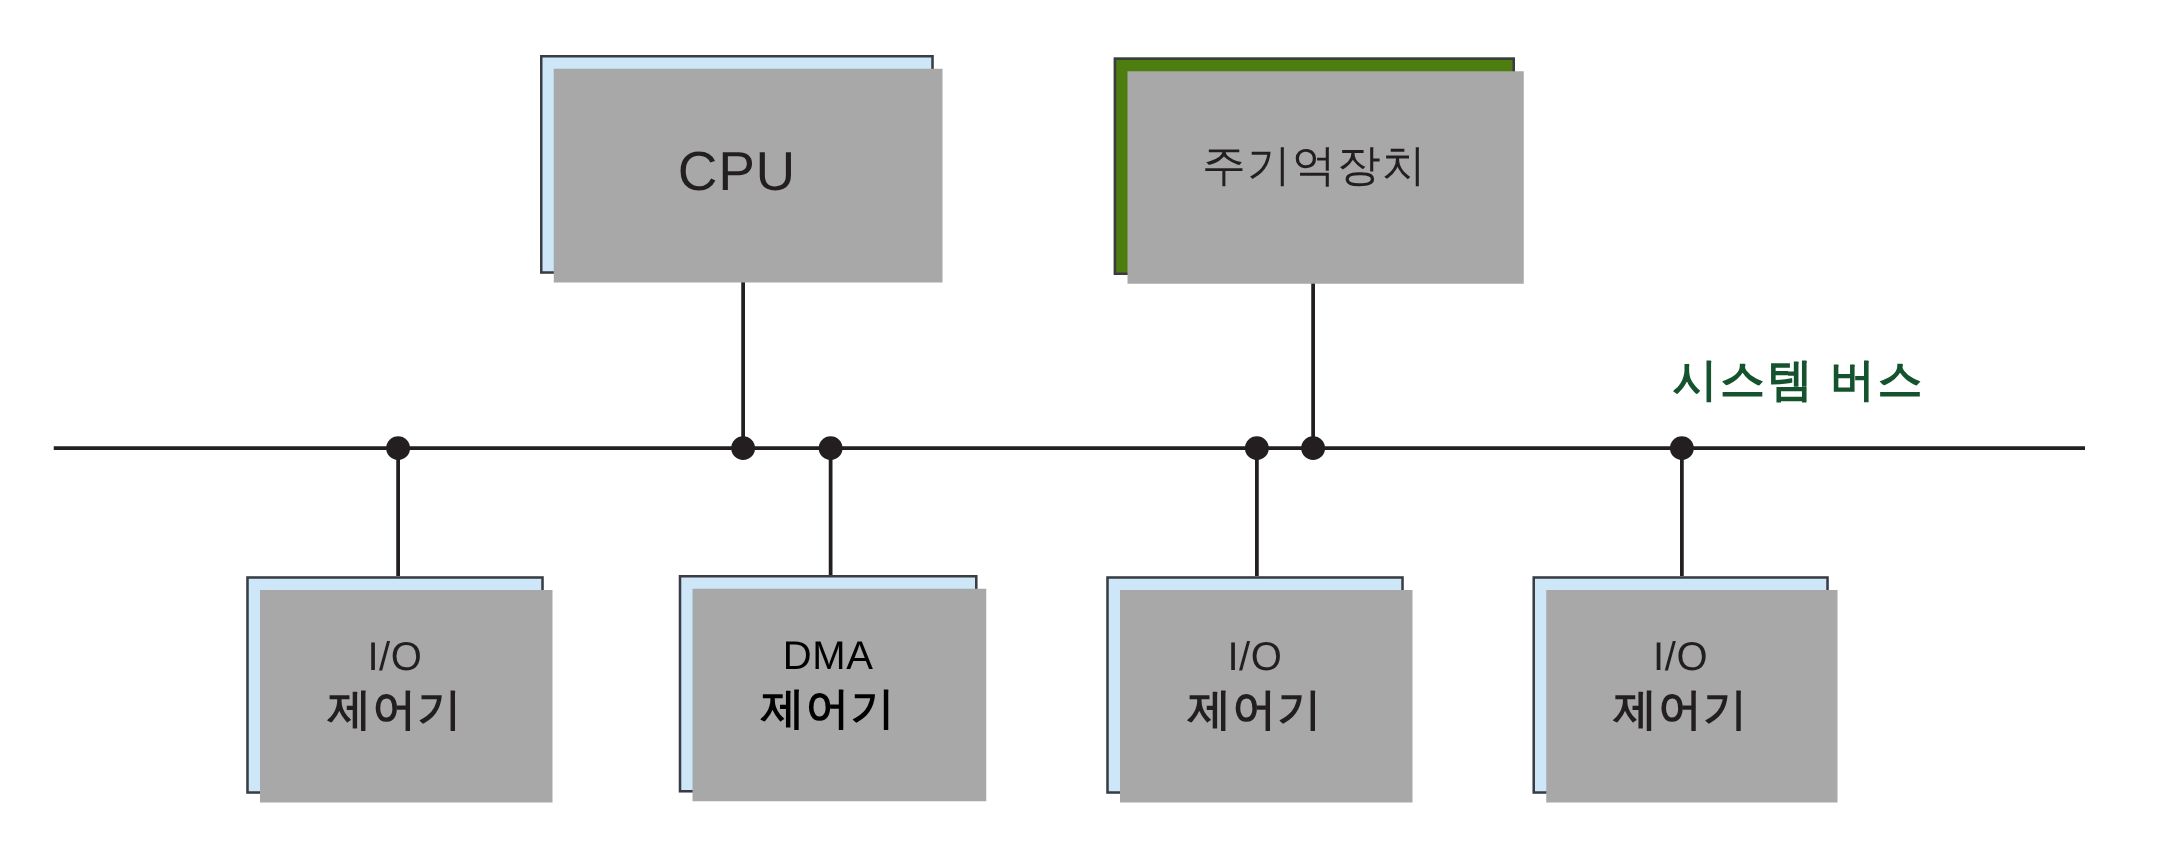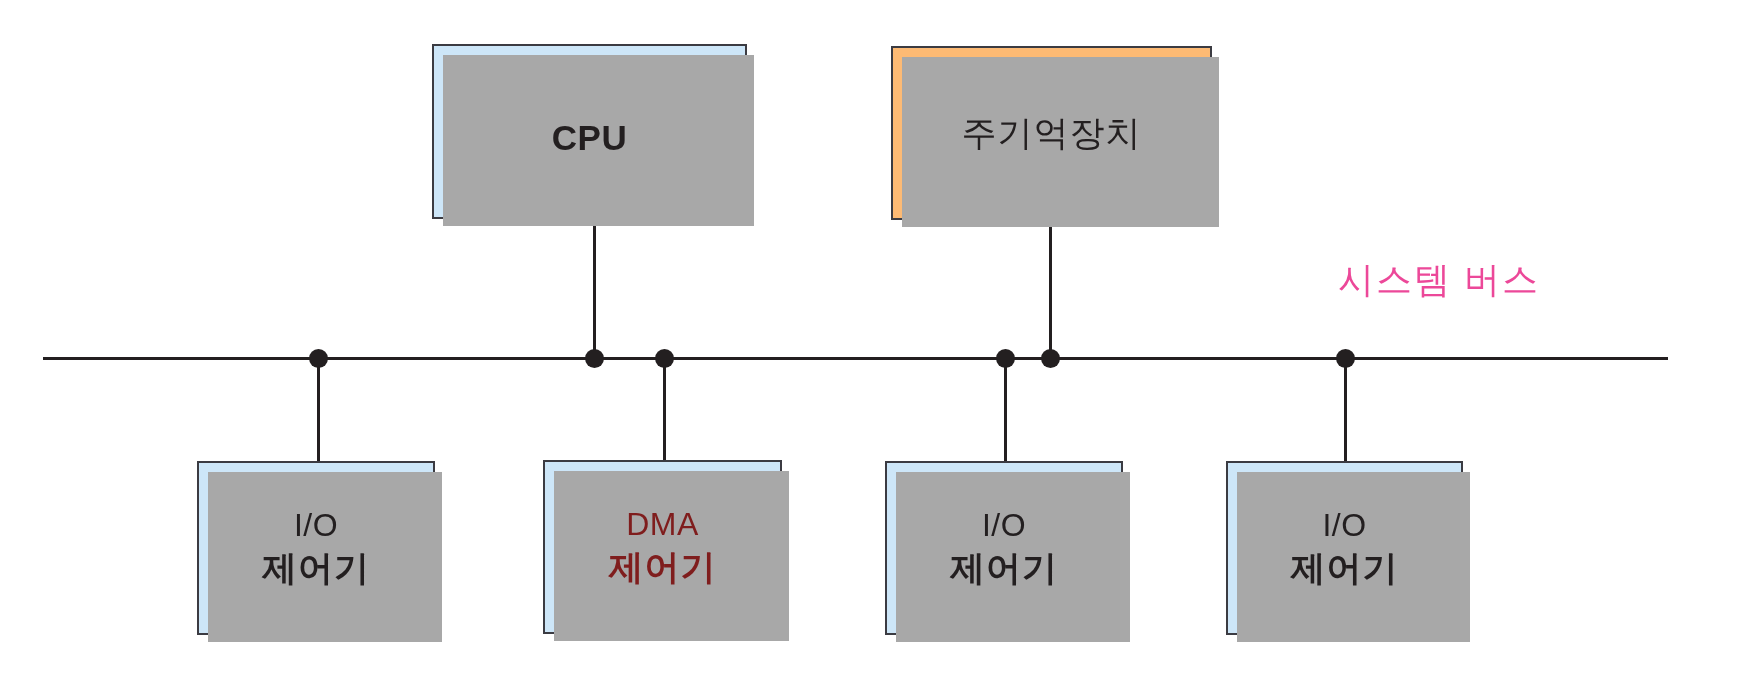--- a/index.html
+++ b/index.html
@@ -44,23 +44,23 @@
     background: #a8a8a8;
     z-index: -1;
   }
   .node-line {
     display: block;
     white-space: nowrap;
   }
 
   
   .node.latin .node-line {
-    font-size: 35px;
+    font-size: 44px;
     letter-spacing: 0.5px;
-    font-weight: 700;
+    font-weight: 400;
     margin-top: 12px;
   }
   .node.hangul .node-line {
     font-size: 35px;
     letter-spacing: 1px;
     font-weight: 400;
   }
   .node.dual .line-top {
     font-size: 32px;
     font-weight: 400;
@@ -105,21 +105,21 @@
     z-index: 5;
   }
 </style>
 </head>
 <body>
 
 <div id="canvas" style="width: 1744px; height: 686px; background: rgb(255, 255, 255);">
 
   <div class="bus" id="bus-line" style="left: 43px; top: 357px; width: 1625px; background: rgb(35, 31, 32);"></div>
 
-  <div class="bus-label" id="bus-label" style="left: 1338px; top: 256px; color: #ec4899;">시스템 버스</div>
+  <div class="bus-label" id="bus-label" style="left: 1338px; top: 280px; color: #14532d; font-weight: bold;">시스템 버스</div>
 
   <div id="wire-layer">
       <div class="wire" style="left: 593px; top: 219px; height: 138px; background: rgb(35, 31, 32);"></div>
       <div class="wire" style="left: 1049px; top: 220px; height: 137px; background: rgb(35, 31, 32);"></div>
       <div class="wire" style="left: 317px; top: 357px; height: 104px; background: rgb(35, 31, 32);"></div>
       <div class="wire" style="left: 663px; top: 357px; height: 103px; background: rgb(35, 31, 32);"></div>
       <div class="wire" style="left: 1004px; top: 357px; height: 104px; background: rgb(35, 31, 32);"></div>
       <div class="wire" style="left: 1344px; top: 357px; height: 104px; background: rgb(35, 31, 32);"></div>
     </div>
   <div id="dot-layer">
@@ -128,30 +128,30 @@
       <div class="dot" style="left: 654.5px; top: 348.75px; background: rgb(35, 31, 32);"></div>
       <div class="dot" style="left: 995.5px; top: 348.75px; background: rgb(35, 31, 32);"></div>
       <div class="dot" style="left: 1040.5px; top: 348.75px; background: rgb(35, 31, 32);"></div>
       <div class="dot" style="left: 1335.5px; top: 348.75px; background: rgb(35, 31, 32);"></div>
     </div>
   <div id="node-layer">
       <div class="node latin" style="left: 432px; top: 44px; width: 315px; height: 175px; background: rgb(205, 230, 248); border-color: rgb(59, 59, 66); color: rgb(35, 31, 32);">
         <div class="shadow-layer" style="background: rgb(168, 168, 168);"></div>
         <span class="node-line line-top">CPU</span>
       </div>
-      <div class="node hangul" style="left: 891px; top: 46px; width: 321px; height: 174px; background: #fdba74; border-color: rgb(59, 59, 66); color: rgb(35, 31, 32);">
+      <div class="node hangul" style="left: 891px; top: 46px; width: 321px; height: 174px; background: #4d7c0f; border-color: rgb(59, 59, 66); color: rgb(35, 31, 32);">
         <div class="shadow-layer" style="background: rgb(168, 168, 168);"></div>
         <span class="node-line line-top">주기억장치</span>
       </div>
       <div class="node dual" style="left: 197px; top: 461px; width: 238px; height: 174px; background: rgb(205, 230, 248); border-color: rgb(59, 59, 66); color: rgb(35, 31, 32);">
         <div class="shadow-layer" style="background: rgb(168, 168, 168);"></div>
         <span class="node-line line-top">I/O</span>
         <span class="node-line line-bottom">제어기</span>
       </div>
-      <div class="node dual" style="left: 543px; top: 460px; width: 239px; height: 174px; background: rgb(205, 230, 248); border-color: rgb(59, 59, 66); color: #7f1d1d;">
+      <div class="node dual" style="left: 543px; top: 460px; width: 239px; height: 174px; background: rgb(205, 230, 248); border-color: rgb(59, 59, 66); color: #000000;">
         <div class="shadow-layer" style="background: rgb(168, 168, 168);"></div>
         <span class="node-line line-top">DMA</span>
         <span class="node-line line-bottom">제어기</span>
       </div>
       <div class="node dual" style="left: 885px; top: 461px; width: 238px; height: 174px; background: rgb(205, 230, 248); border-color: rgb(59, 59, 66); color: rgb(35, 31, 32);">
         <div class="shadow-layer" style="background: rgb(168, 168, 168);"></div>
         <span class="node-line line-top">I/O</span>
         <span class="node-line line-bottom">제어기</span>
       </div>
       <div class="node dual" style="left: 1226px; top: 461px; width: 237px; height: 174px; background: rgb(205, 230, 248); border-color: rgb(59, 59, 66); color: rgb(35, 31, 32);">

